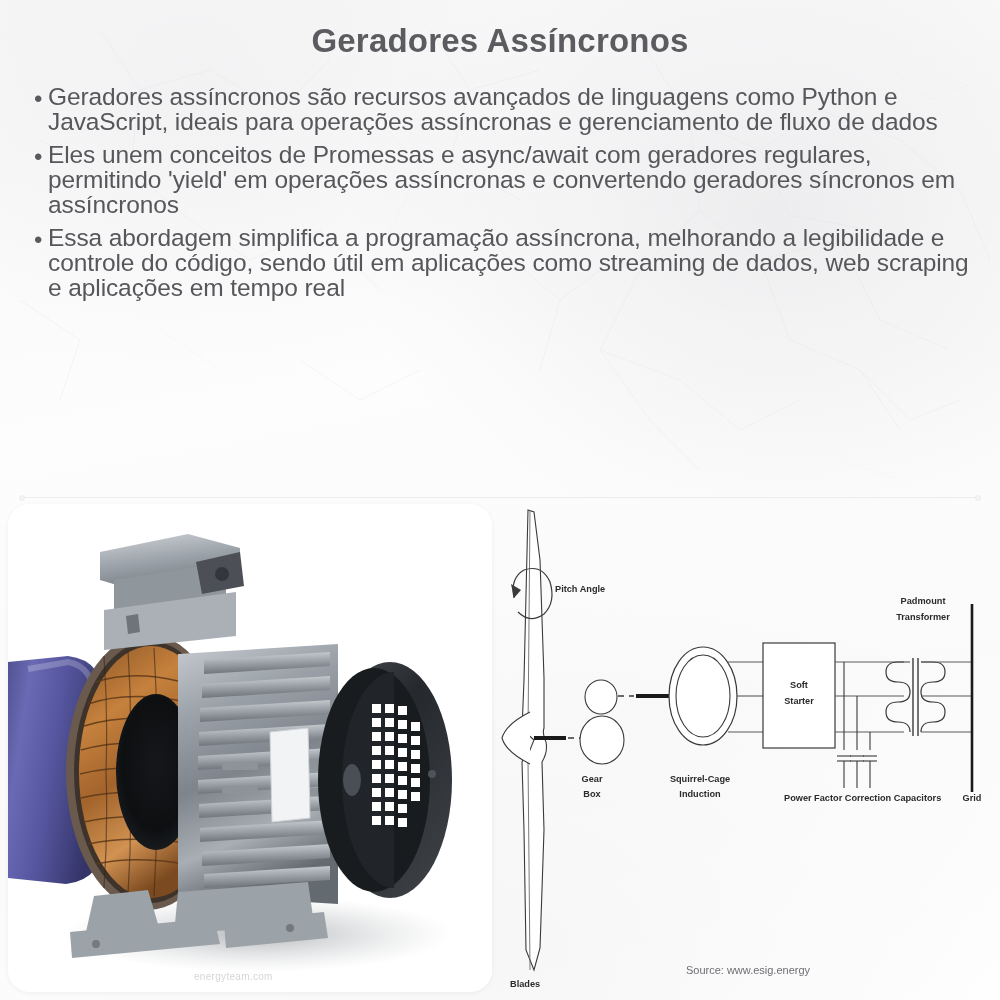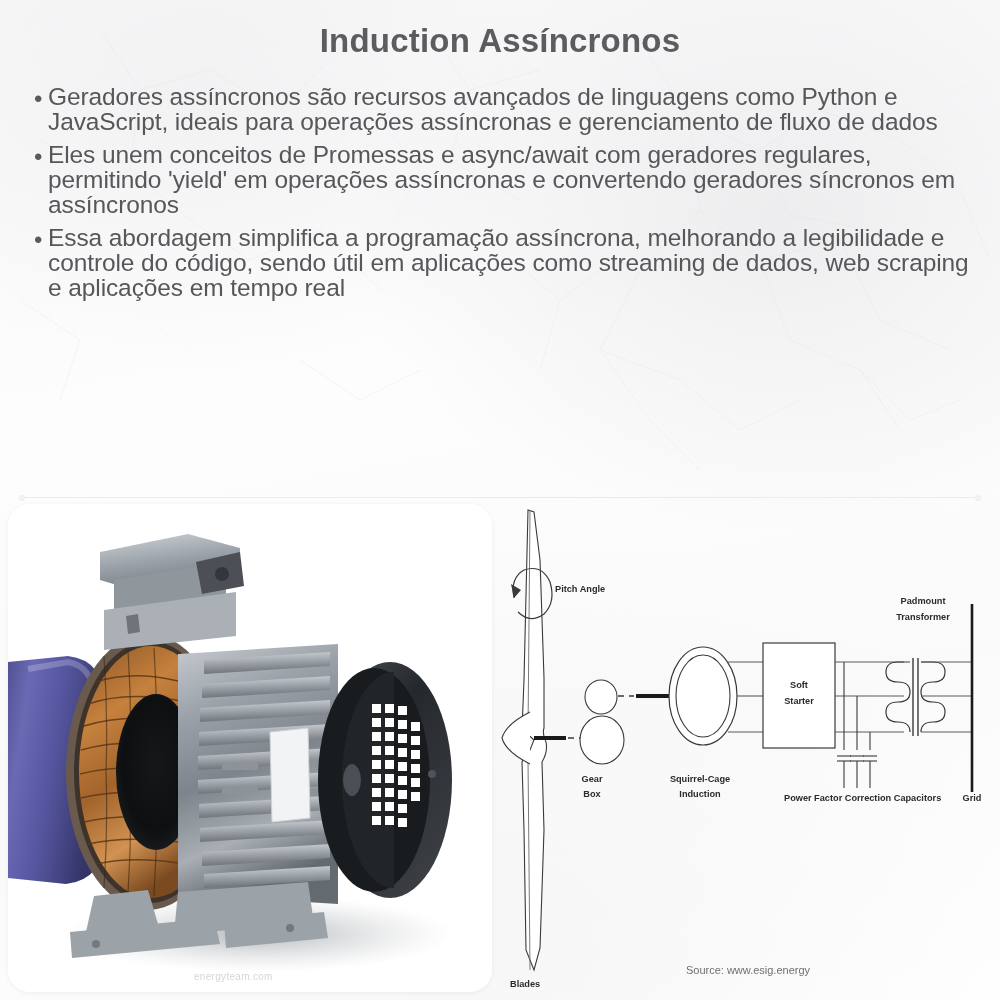--- a/index.html
+++ b/index.html
@@ -183,21 +183,21 @@
     </g>
     <g stroke="#e2e2e5" stroke-width="0.5" fill="none" opacity="0.6">
       <path d="M880 60 L930 100 L980 80"></path>
       <path d="M720 300 L770 350"></path>
       <path d="M380 120 L420 170 L390 230"></path>
       <path d="M160 330 L220 370"></path>
       <path d="M840 460 L900 480"></path>
     </g>
   </svg>
 
-  <div id="title">Induction Assíncronos</div>
+  <div id="title">Geradores Assíncronos</div>
 
   <div id="bullets">
 
     <div class="bullet">
       <span class="bullet-dot">•</span>
       <span class="bullet-text">Geradores assíncronos são recursos avançados de linguagens como Python e JavaScript, ideais para operações assíncronas e gerenciamento de fluxo de dados</span>
     </div>
 
     <div class="bullet">
       <span class="bullet-dot">•</span>

